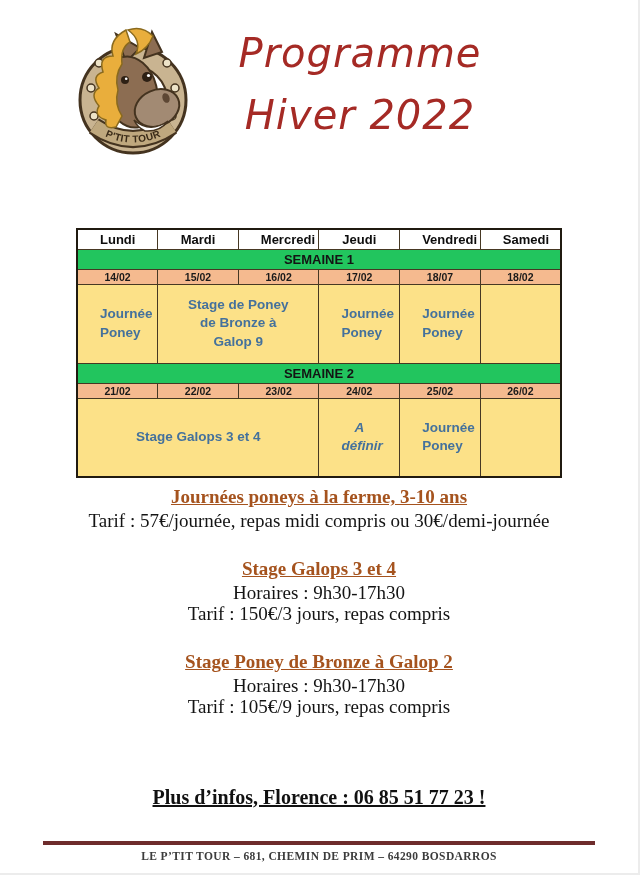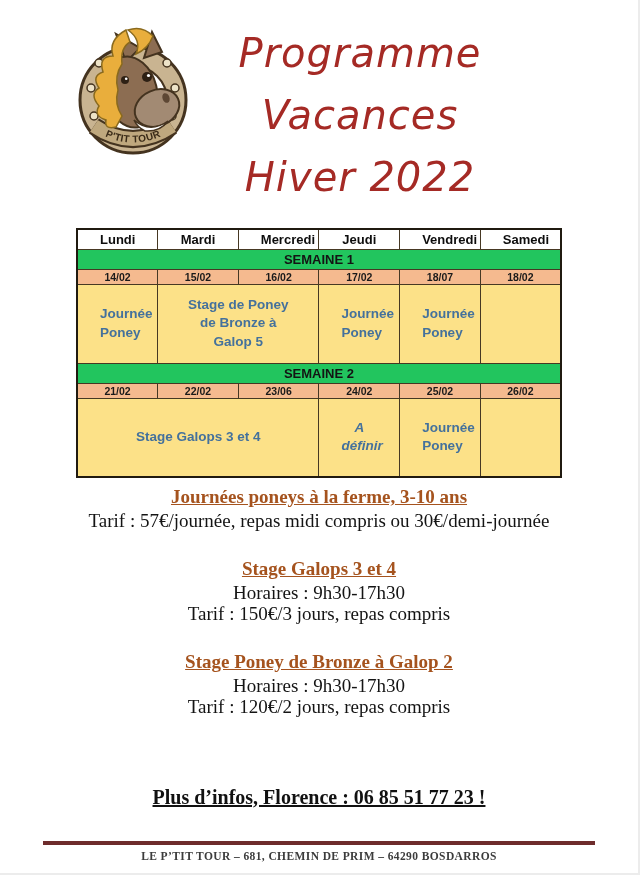--- a/index.html
+++ b/index.html
@@ -110,21 +110,20 @@
           <circle cx="80.5" cy="55.5" r="1.6" fill="#fff"></circle>
         <circle cx="57" cy="60" r="4" fill="#2e2014"></circle>
           <circle cx="58.2" cy="58.8" r="1.3" fill="#fff"></circle>
 
         <path d="M58,10 Q40,20 45,36 Q30,36 35,52 Q23,56 31,68 Q21,74 31,86 Q25,96 38,100 Q36,110 48,107 L54,96 Q46,84 50,70 Q46,56 54,44 Q52,28 62,22 Z" fill="#E9AE3C" stroke="#8a6a1e" stroke-width="1.5"></path>
         <path d="M60,10 Q74,20 68,34 Q80,29 85,16 Q74,5 60,10 Z" fill="#E9AE3C" stroke="#8a6a1e" stroke-width="1.5"></path>
       </svg>
     </div>
     <div class="title">
       <div>Programme</div>
-      <div>Vacances</div>
       <div>Hiver 2022</div>
     </div>
   </div>
 
   <table class="schedule" id="schedule-table">
       <thead>
         <tr>
           <th>Lundi</th>
           <th>Mardi</th>
           <th>Mercredi</th>
@@ -140,32 +139,32 @@
         <tr class="dates">
           <td>14/02</td>
           <td>15/02</td>
           <td>16/02</td>
           <td>17/02</td>
           <td>18/07</td>
           <td>18/02</td>
         </tr>
         <tr class="acts">
           <td>Journée Poney</td>
-          <td colspan="2">Stage de Poney de Bronze à Galop 5</td>
+          <td colspan="2">Stage de Poney de Bronze à Galop 9</td>
           <td>Journée Poney</td>
           <td>Journée Poney</td>
           <td class="empty"></td>
         </tr>
         <tr class="semaine">
           <td colspan="6">SEMAINE 2</td>
         </tr>
         <tr class="dates">
           <td>21/02</td>
           <td>22/02</td>
-          <td>23/06</td>
+          <td>23/02</td>
           <td>24/02</td>
           <td>25/02</td>
           <td>26/02</td>
         </tr>
         <tr class="acts">
           <td colspan="3">Stage Galops 3 et 4</td>
           <td class="italic">A définir</td>
           <td>Journée Poney</td>
           <td class="empty"></td>
         </tr>
@@ -178,21 +177,21 @@
         <p>Tarif : 57€/journée, repas midi compris ou 30€/demi-journée</p>
       </div>
       <div class="section">
         <h3>Stage Galops 3 et 4</h3>
         <p>Horaires : 9h30-17h30</p>
         <p>Tarif : 150€/3 jours, repas compris</p>
       </div>
       <div class="section">
         <h3>Stage Poney de Bronze à Galop 2</h3>
         <p>Horaires : 9h30-17h30</p>
-        <p>Tarif : 120€/2 jours, repas compris</p>
+        <p>Tarif : 105€/9 jours, repas compris</p>
       </div>
     </div>
 
   <p class="contact">Plus d’infos, Florence : 06 85 51 77 23 !</p>
 
   <div class="footer">
     <div class="footer-rule"></div>
     <div class="footer-text">LE P’TIT TOUR – 681, CHEMIN DE PRIM – 64290 BOSDARROS</div>
   </div>
 

